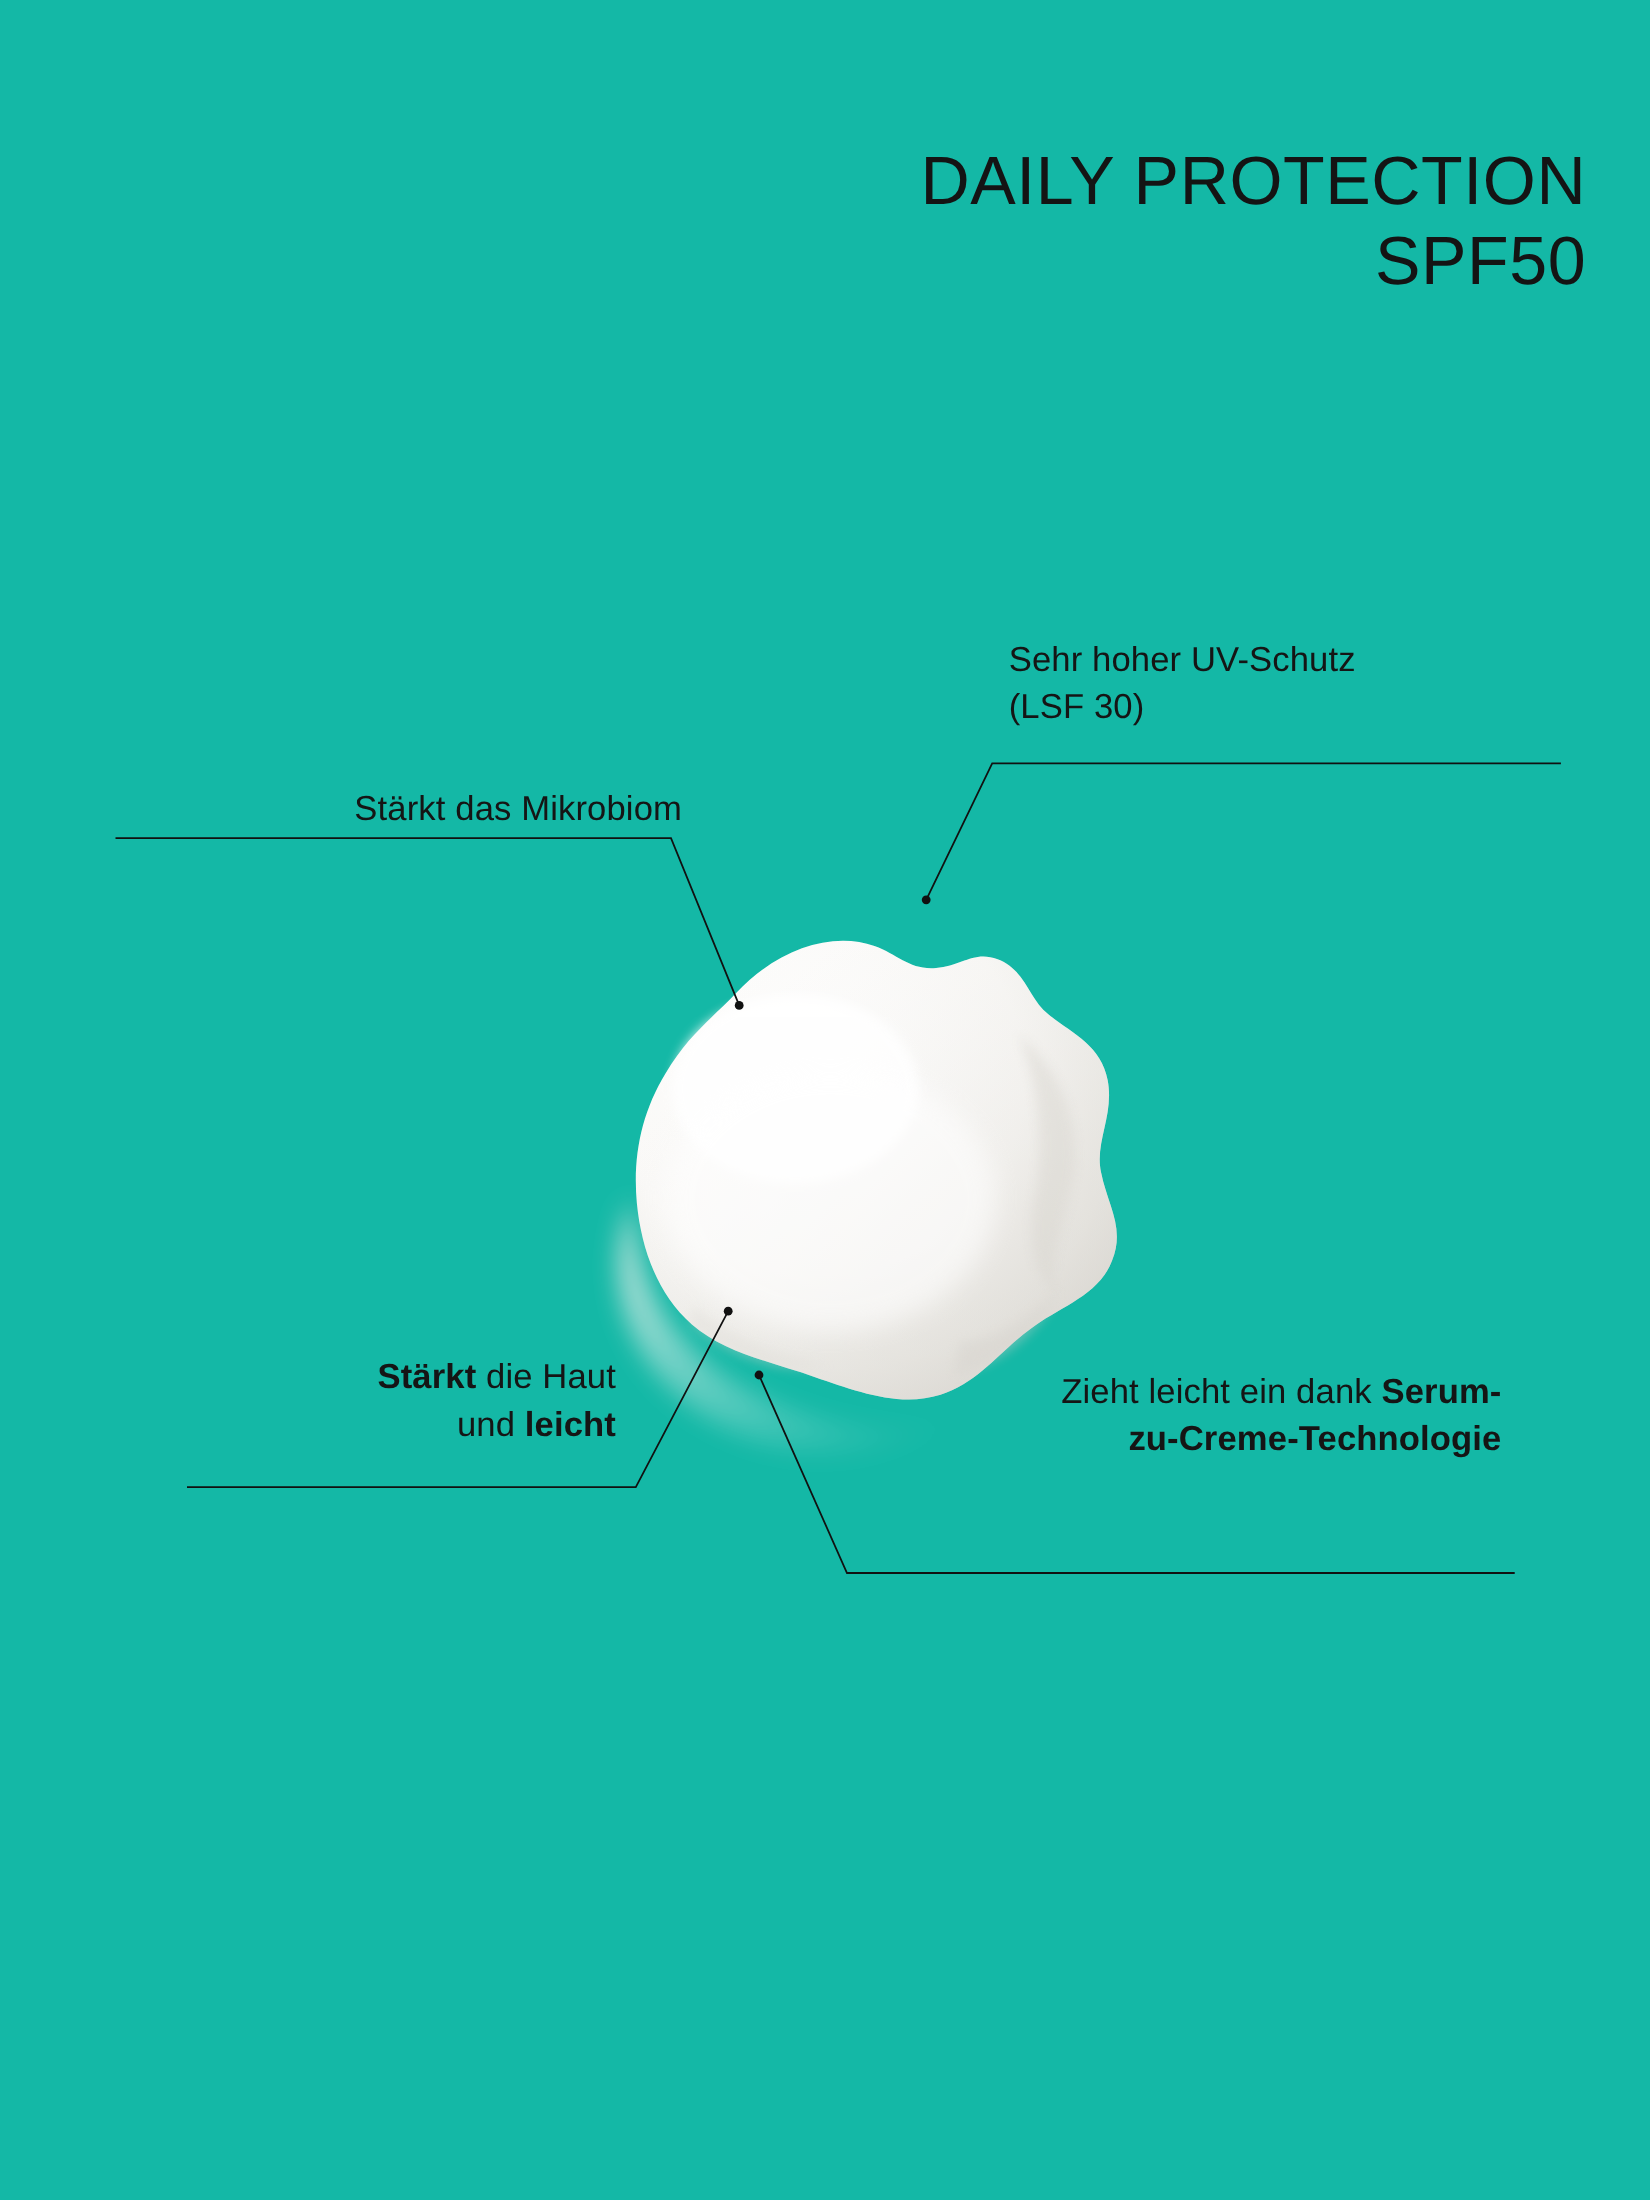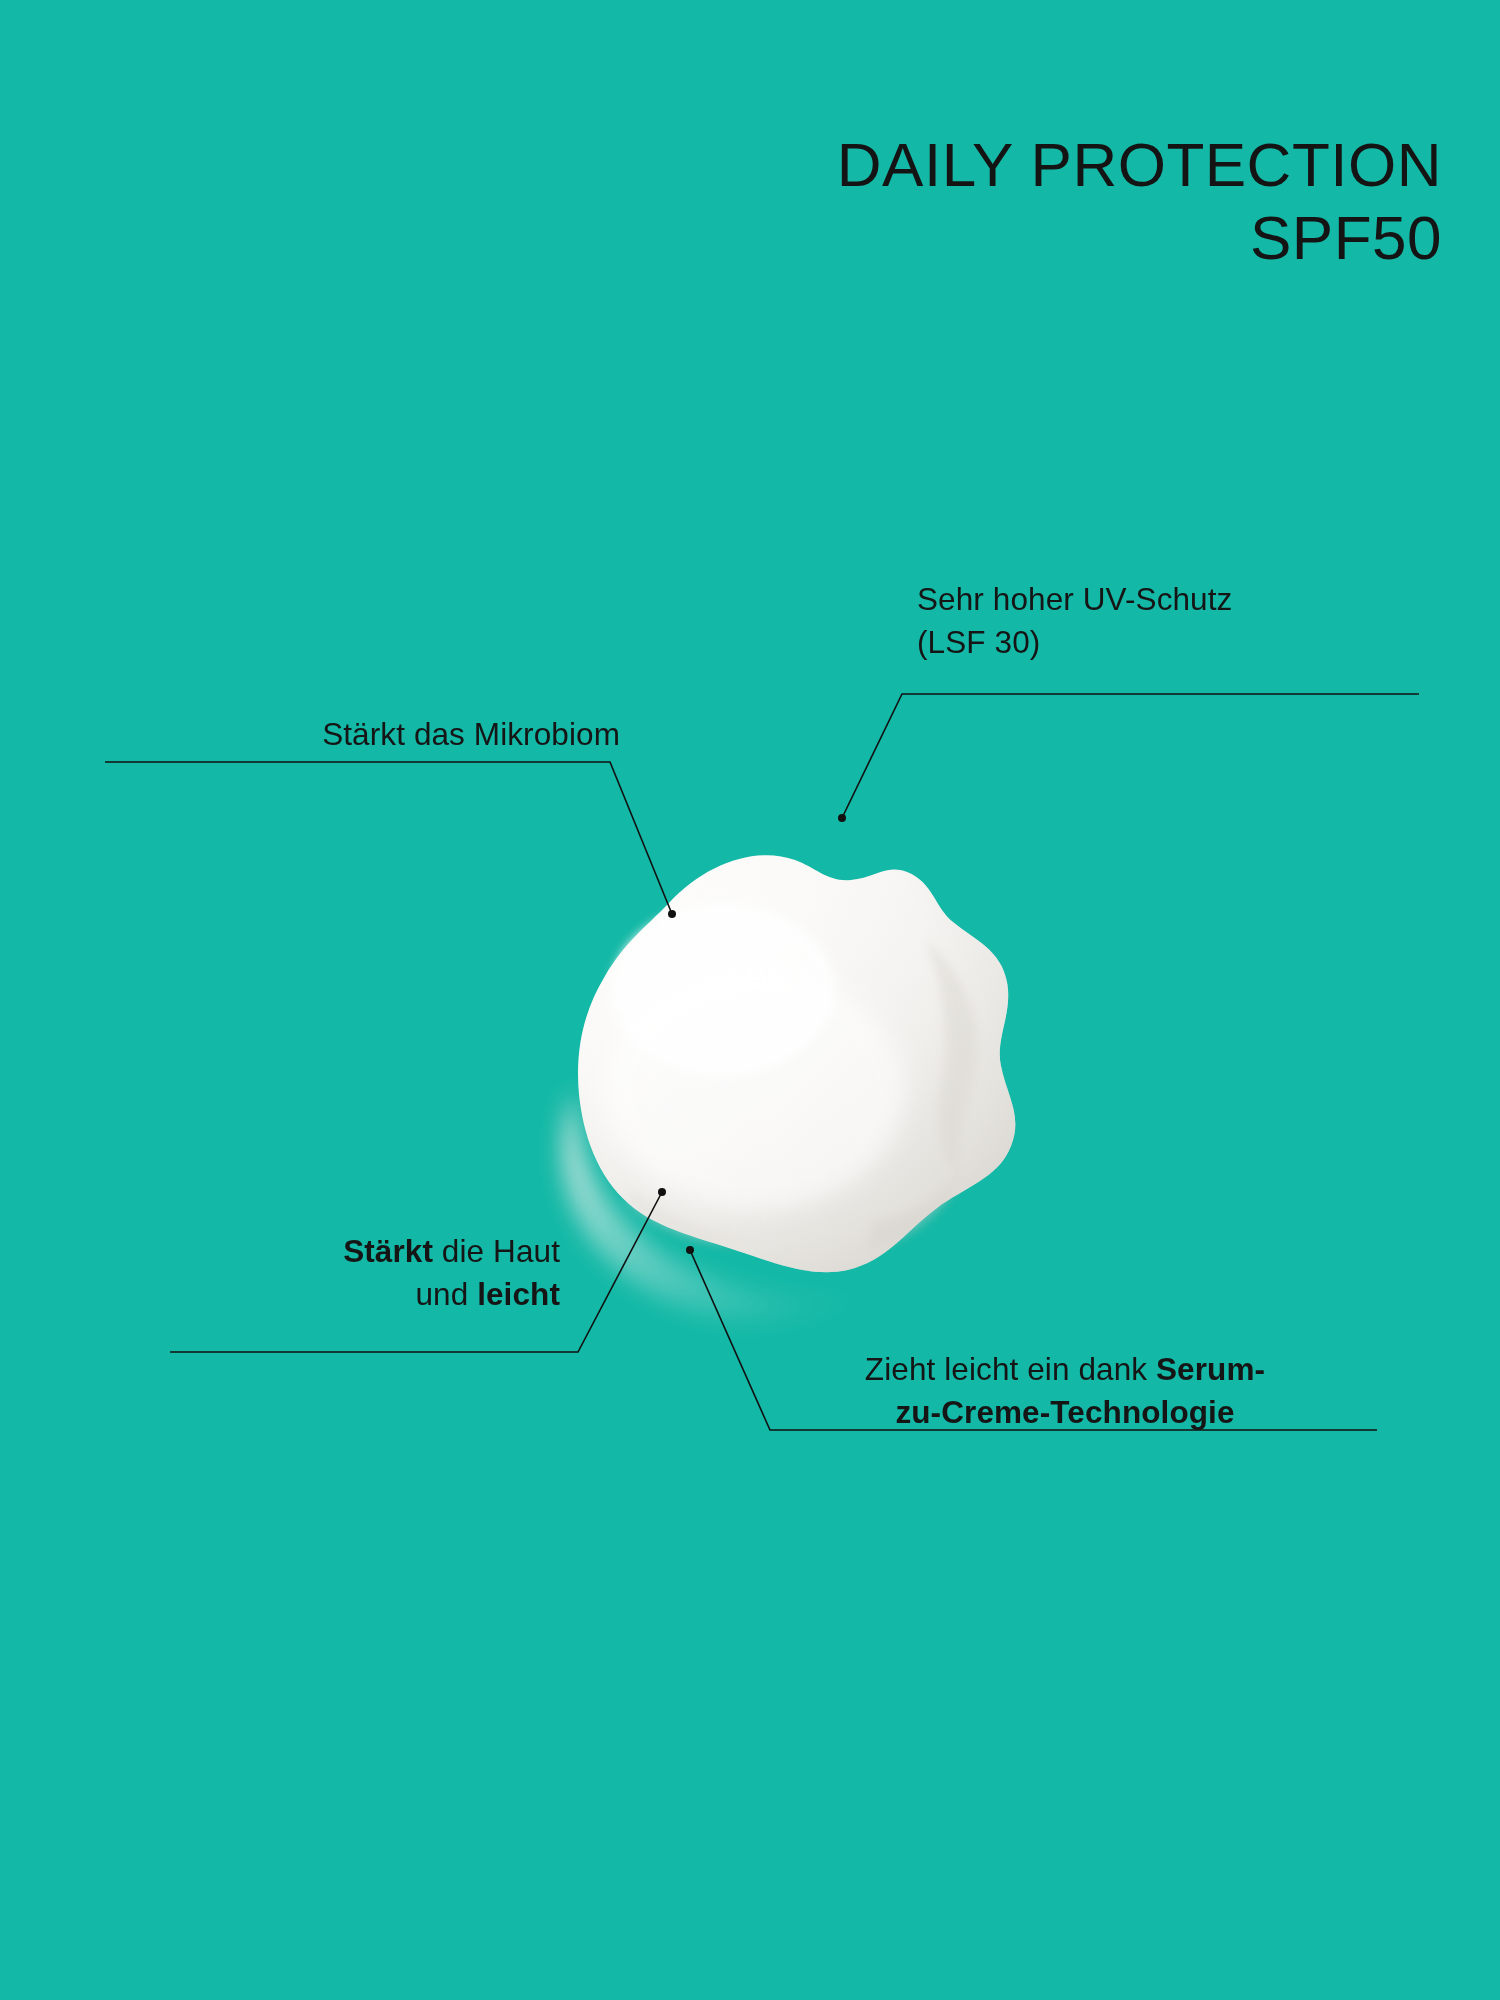--- a/index.html
+++ b/index.html
@@ -69,23 +69,23 @@
     text-align: right;
   }
   .callout-schuetzt {
     left: 100px;
     top: 1230px;
     width: 460px;
     text-align: right;
   }
   .callout-serum {
     left: 765px;
-    top: 1348px;
+    top: 1243px;
     width: 600px;
-    text-align: center;
+    text-align: right;
   }
 
   
   .leaders {
     position: absolute;
     left: 0; top: 0;
     width: 1500px;
     height: 2000px;
     pointer-events: none;
   }

